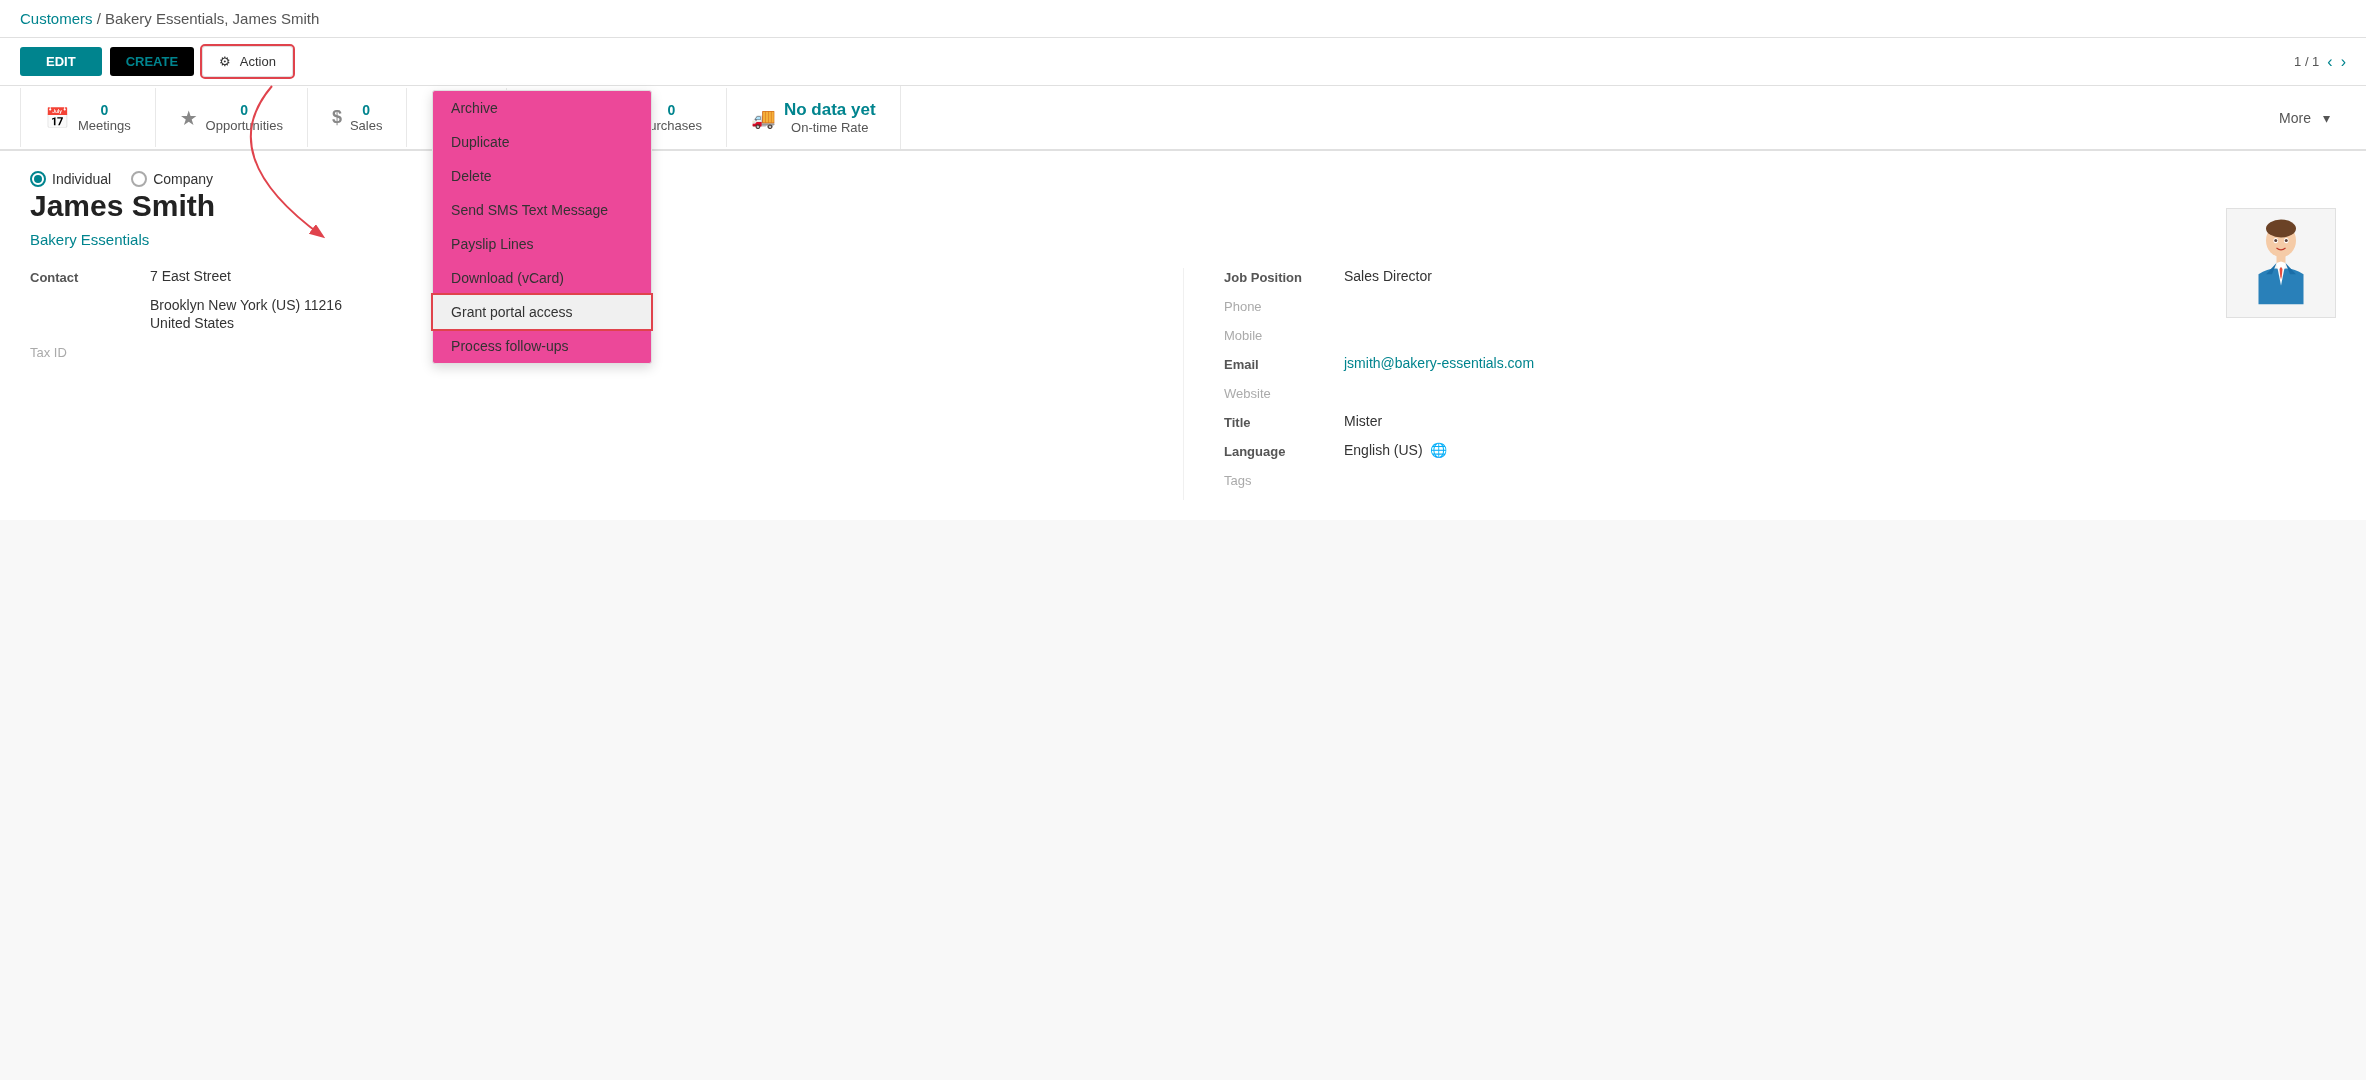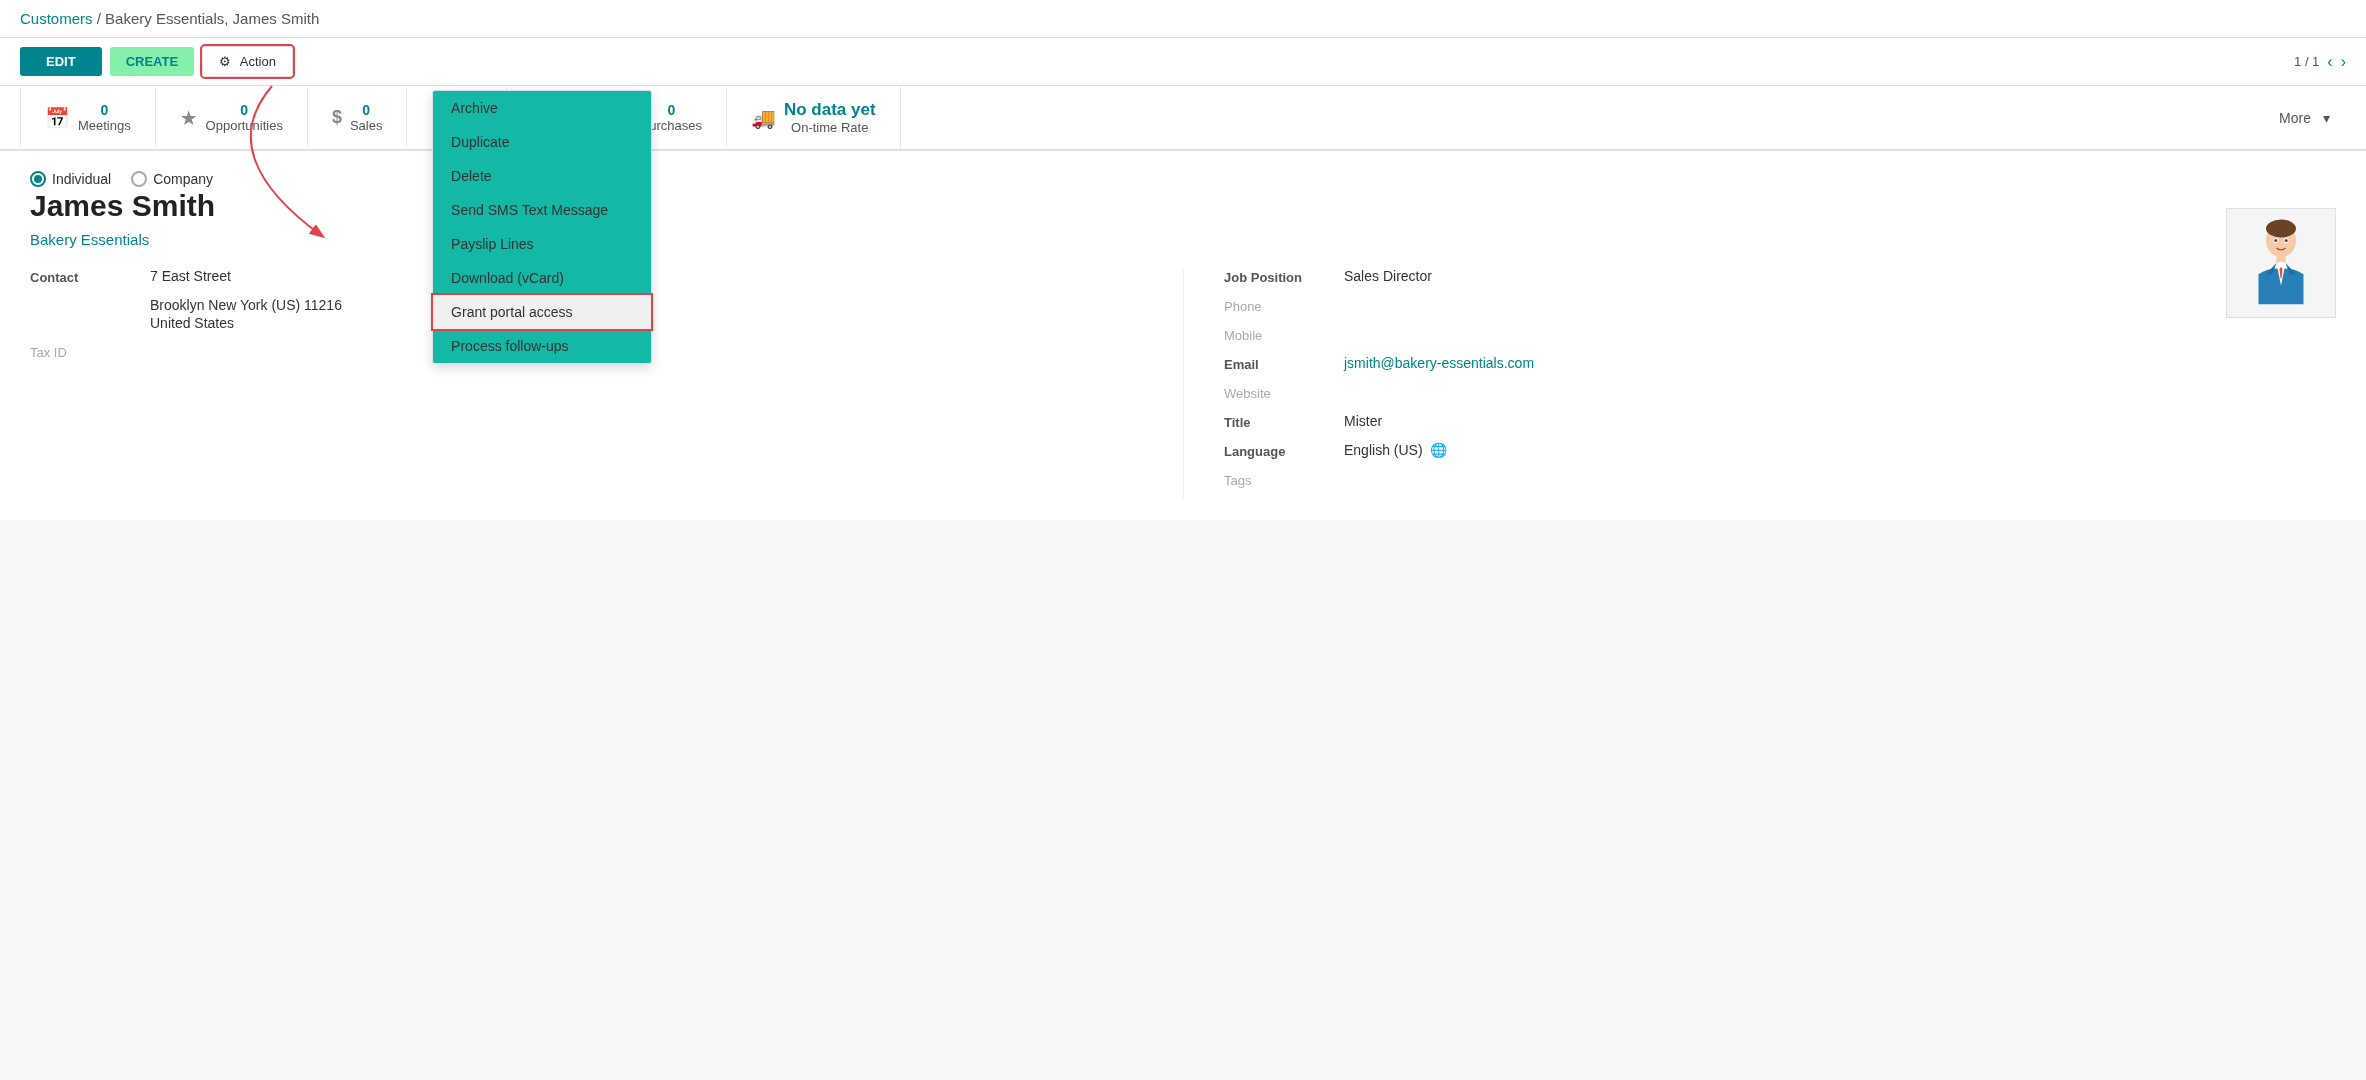--- a/index.html
+++ b/index.html
@@ -31,21 +31,21 @@
       color: #fff;
       border: none;
       padding: 7px 26px;
       font-size: 13px;
       font-weight: bold;
       cursor: pointer;
       border-radius: 3px;
       text-transform: uppercase;
     }
     .btn-create {
-      background: #86efac;
+      background: #000000;
       color: #00848e;
       border: none;
       padding: 7px 16px;
       font-size: 13px;
       font-weight: bold;
       cursor: pointer;
       border-radius: 3px;
       text-transform: uppercase;
     }
     .btn-action {
@@ -76,21 +76,21 @@
       cursor: pointer;
       color: #00848e;
       font-size: 16px;
     }
 
     
     .action-dropdown {
       position: absolute;
       top: 44px;
       left: 230px;
-      background: #14b8a6;
+      background: #ec4899;
       border: 1px solid #e0e0e0;
       box-shadow: 0 4px 12px rgba(0,0,0,0.15);
       z-index: 100;
       min-width: 220px;
       border-radius: 3px;
     }
     .action-dropdown .dropdown-item {
       padding: 9px 18px;
       cursor: pointer;
       font-size: 14px;

